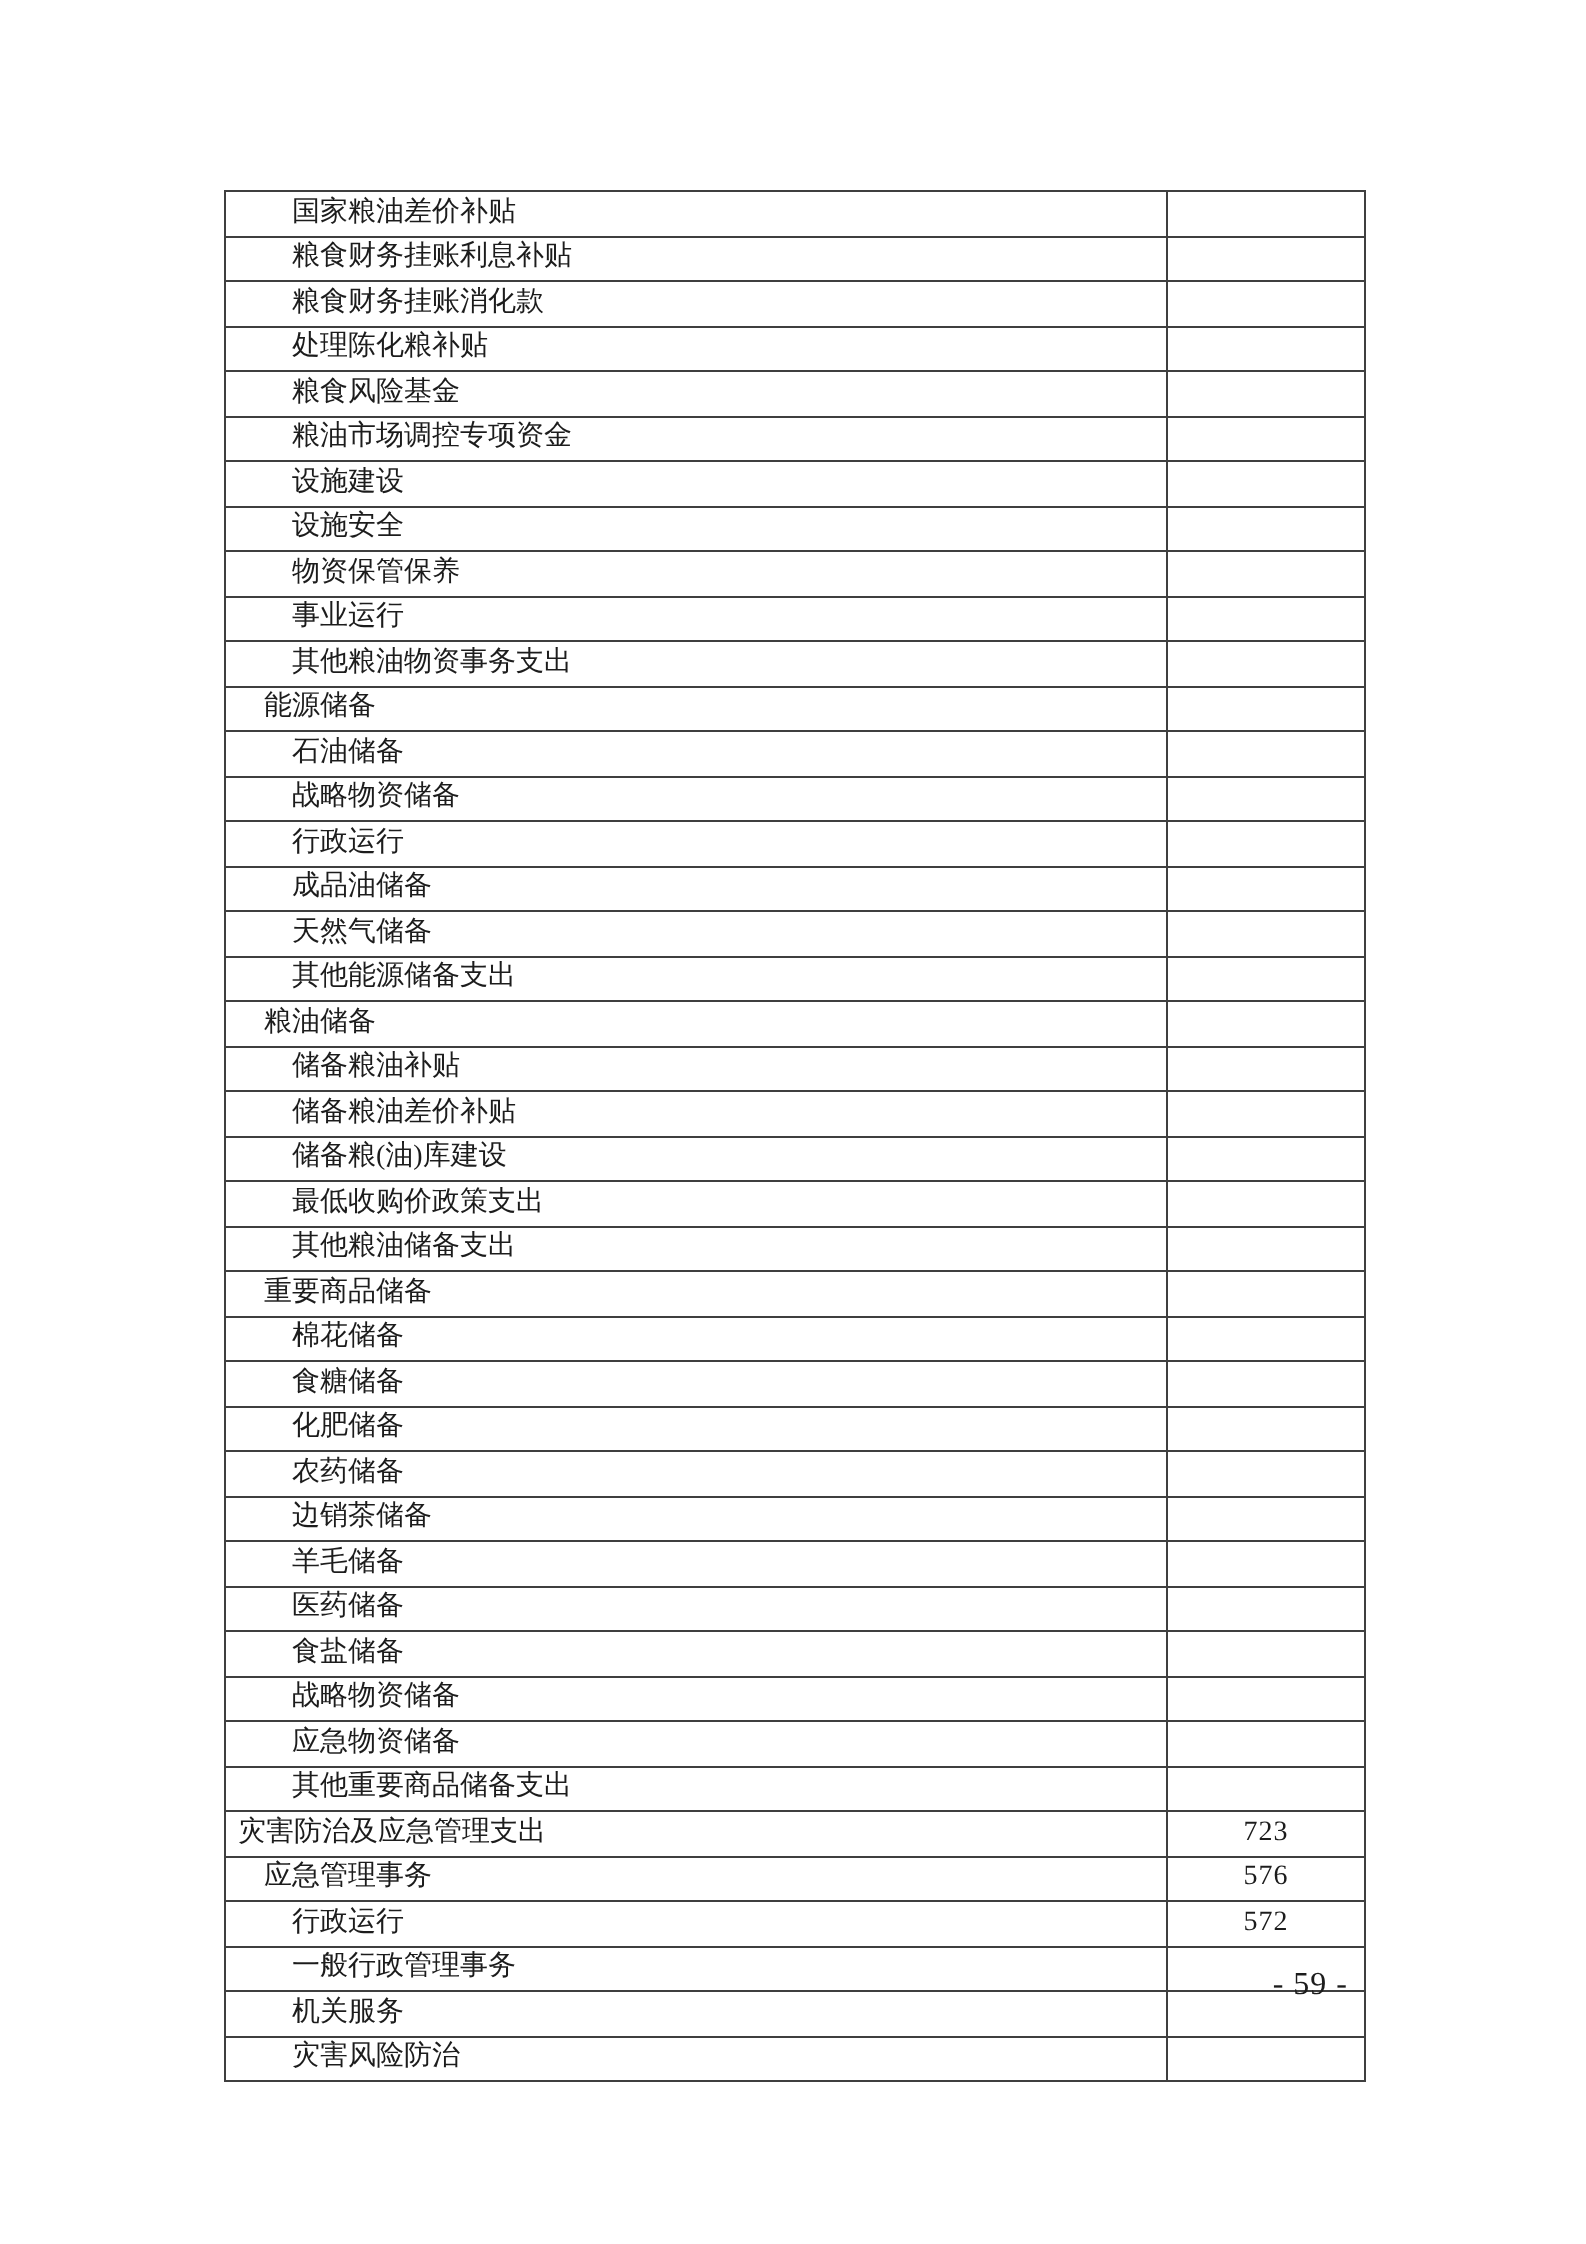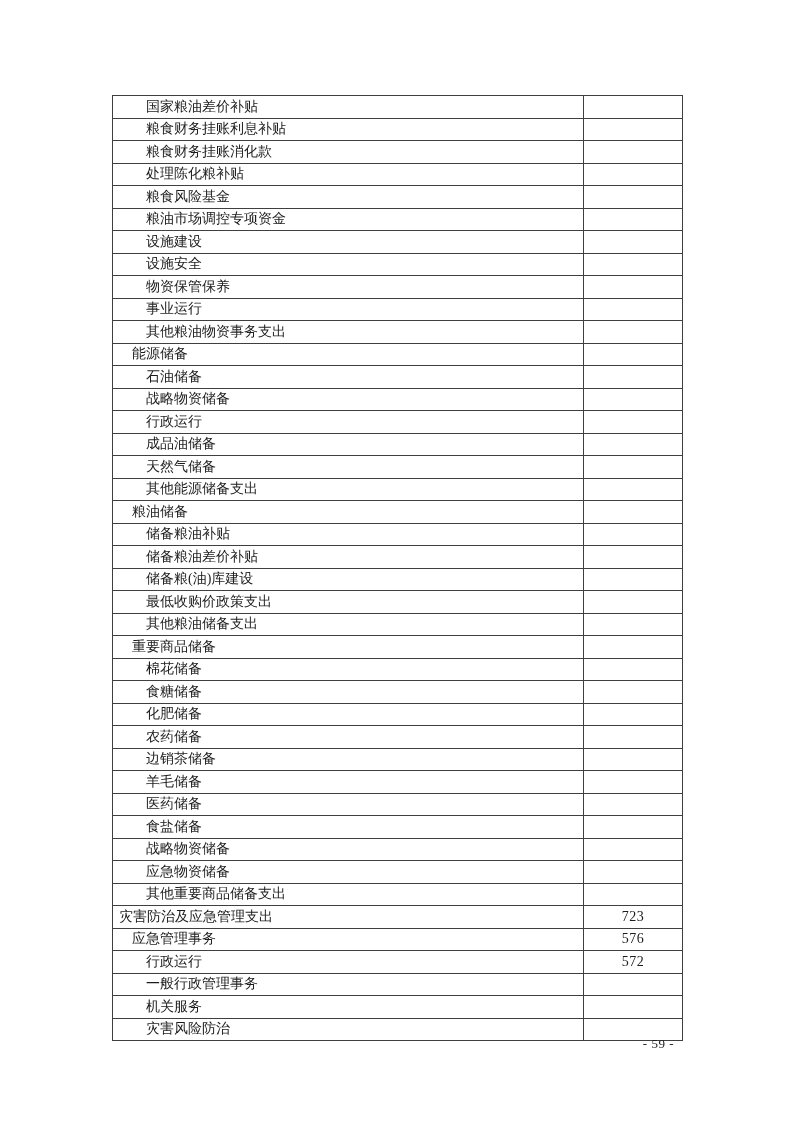--- a/index.html
+++ b/index.html
@@ -41,23 +41,23 @@
   td.cell-label.level-2 { padding-left: 19px; }
   td.cell-label.level-3 { padding-left: 33px; }
   td.cell-value {
     text-align: center;
     padding-right: 6px;
     font-size: 13.5px;
     letter-spacing: 0.5px;
   }
   .page-number {
     position: absolute;
-    top: 1036px;
+    top: 984px;
     right: 119px;
-    font-size: 13px;
+    font-size: 16px;
     letter-spacing: 0.5px;
     color: #1c1c1c;
   }
 </style>
 </head>
 <body>
 
 <div class="doc-page">
 
   <table class="budget-table">

